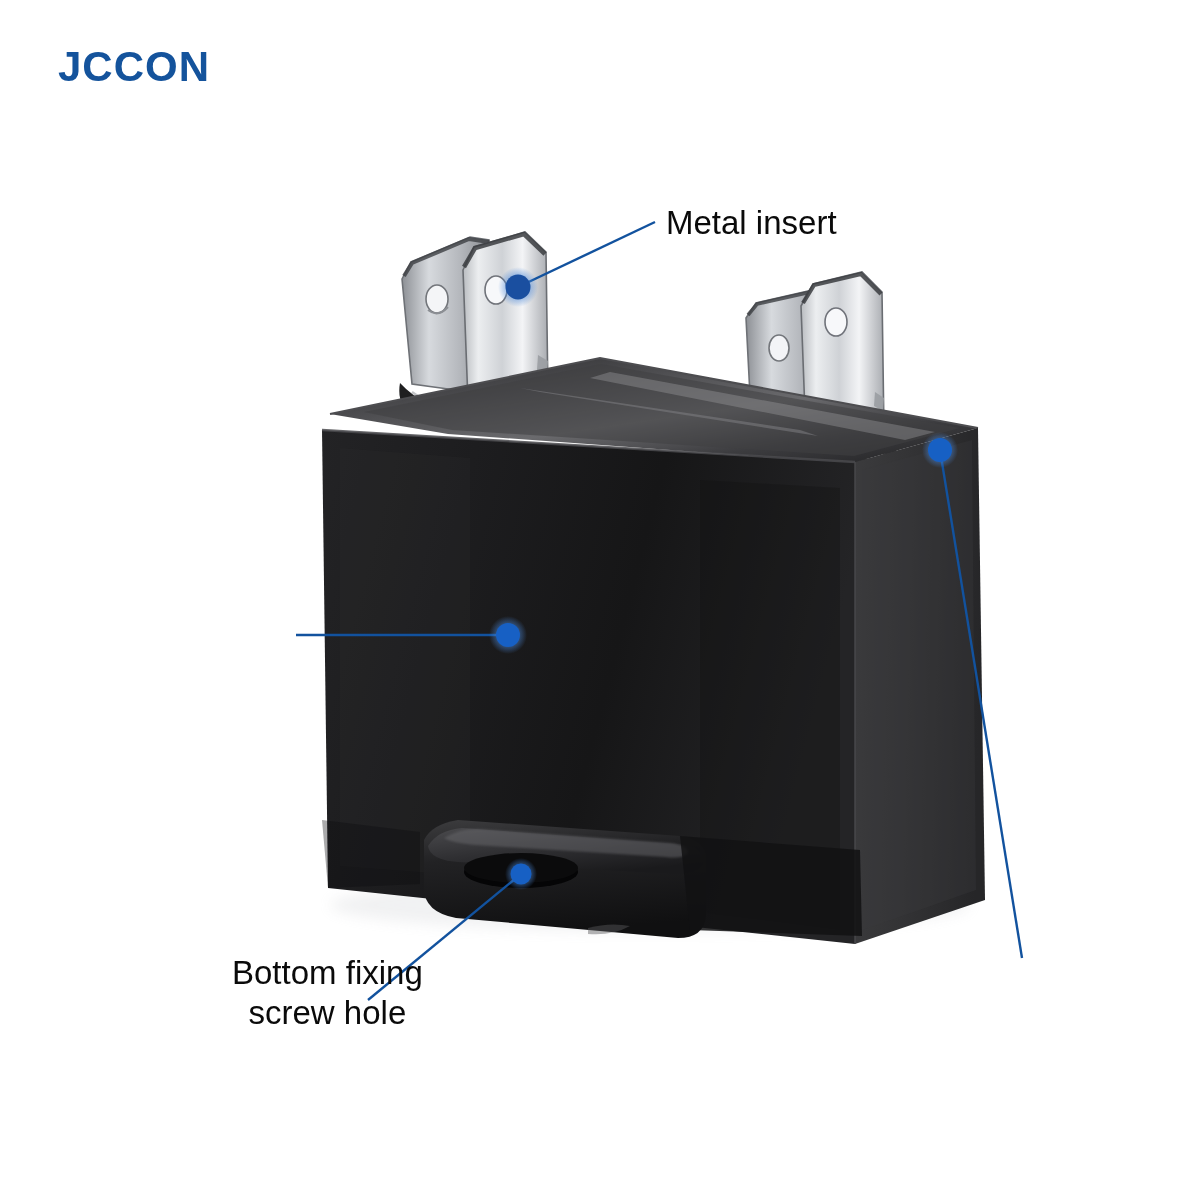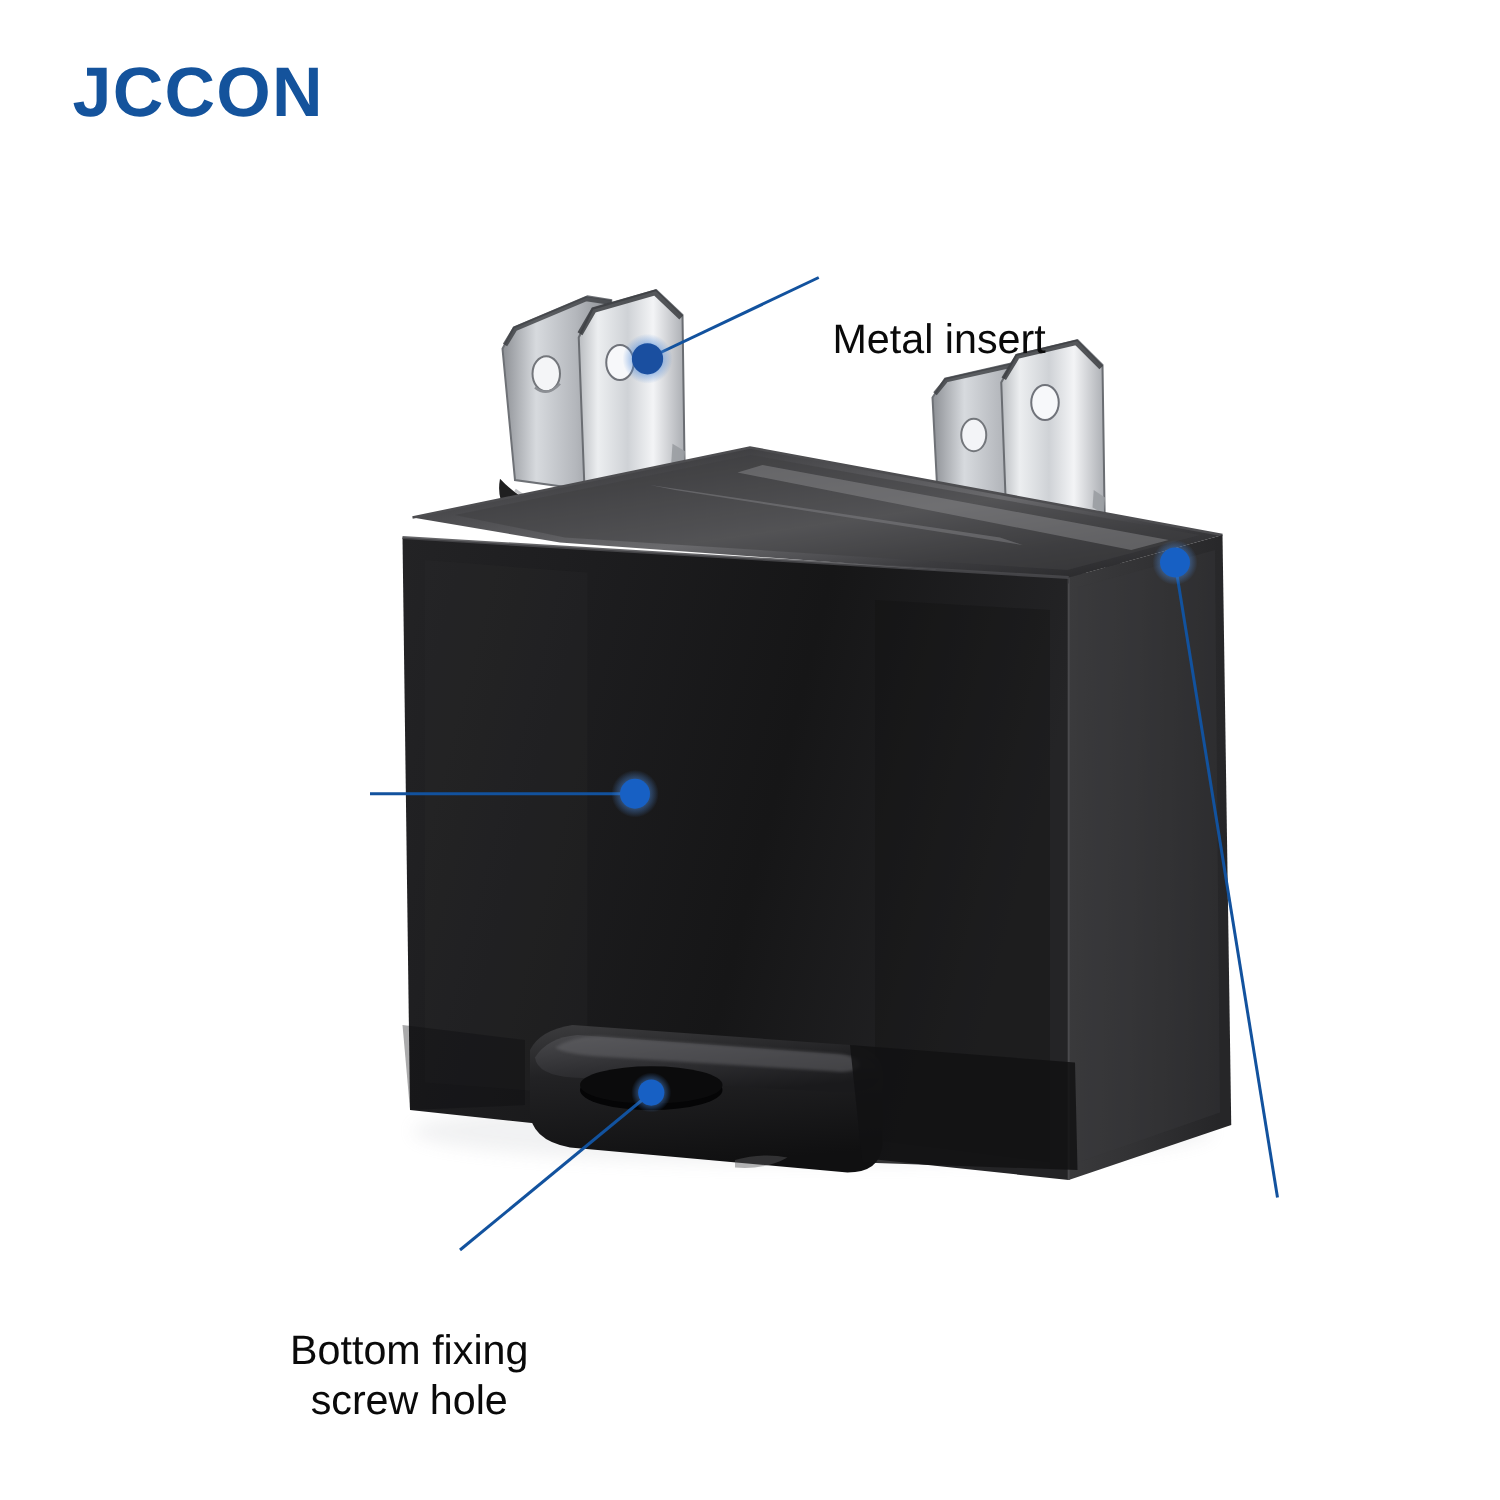--- a/index.html
+++ b/index.html
@@ -19,21 +19,21 @@
     overflow: hidden;
   }
 
   
   #brand-logo {
     position: absolute;
     left: 58px;
     top: 46px;
     font-family: "Liberation Sans", sans-serif;
     font-weight: bold;
-    font-size: 56px;
+    font-size: 42px;
     letter-spacing: 1px;
     color: #14539c;
     line-height: 1;
     white-space: nowrap;
     user-select: none;
     text-align: right;
   }
 
   
   #product-art {
@@ -54,28 +54,27 @@
     pointer-events: none;
   }
   .callout-label {
     position: absolute;
     font-family: "Liberation Sans", sans-serif;
     font-size: 33px;
     line-height: 1.22;
     color: #0a0a0a;
     white-space: pre;
     pointer-events: auto;
-    margin-top: 48px;
   }
   .callout-label.align-center { text-align: center; }
 
   #label-metal-insert   { left: 666px; top: 203px; }
   #label-flame-shell    { left: 36px;  top: 613px; }
   #label-epoxy          { left: 808px; top: 976px; }
-  #label-screw-hole     { left: 232px; top: 1012px; }
+  #label-screw-hole     { left: 232px; top: 953px; }
 </style>
 </head>
 <body>
 
 <div id="stage">
 
   <div id="brand-logo" style="color: rgb(20, 83, 156);">JCCON</div>
 
   <svg id="product-art" viewBox="0 0 1200 1200">
     <defs>

